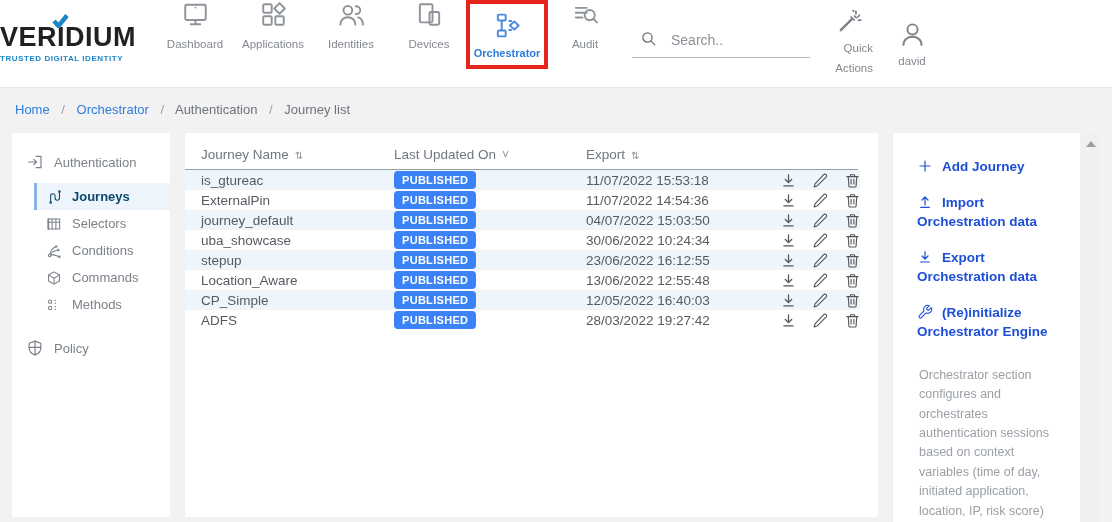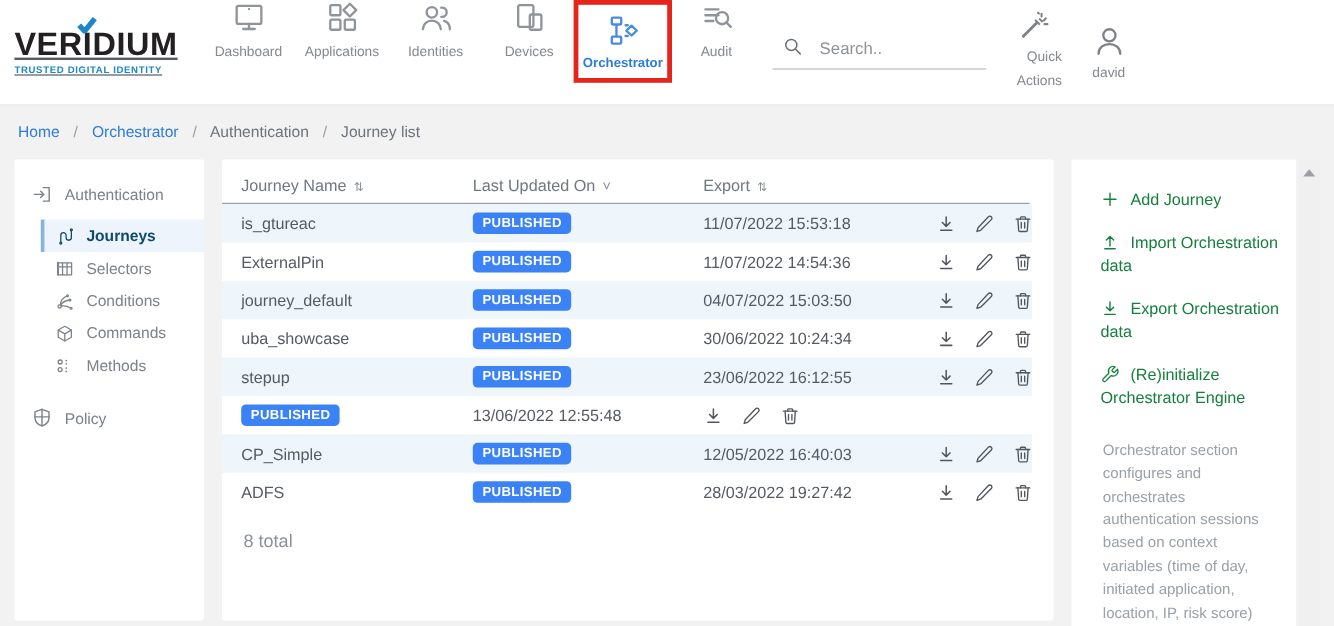--- a/index.html
+++ b/index.html
@@ -1,21 +1,21 @@
 <!DOCTYPE html>
 <html><head>
 <meta charset="utf-8">
 <style>
   * { margin:0; padding:0; box-sizing:border-box; }
   html,body { width:1112px; height:522px; overflow:hidden; }
   body { background:#f2f2f3; font-family:"Liberation Sans", sans-serif; position:relative; color:#565b62; }
 
   
   .topbar { height:88px; background:#fff; border-bottom:1px solid #e3e6ea; display:flex; align-items:center; position:relative; }
-  .logo { margin-left:12px; width:142px; cursor:default;text-decoration:underline; }
+  .logo { margin-left:0; width:142px; cursor:default; }
   .logo-word { font-size:27px; font-weight:bold; color:#232021; letter-spacing:.5px; line-height:1; position:relative; }
   .logo-check { position:absolute; left:52px; top:-10px; }
   .logo-tagline { font-size:8px; font-weight:bold; color:#1b86c8; letter-spacing:.55px; margin-top:3px; }
 
   .nav { display:flex; margin-left:14px; height:88px; }
   .nav-item { width:78px; display:flex; flex-direction:column; align-items:center; justify-content:flex-start; gap:9px; cursor:pointer; color:#8f949b; }
   .nav-item .ic { width:29px; height:29px; }
   .nav-label { font-size:11.5px; color:#84898f; white-space:nowrap; }
   .red-box { border:4px solid #e5251b; display:flex; flex-direction:column; align-items:center; gap:7px; padding:7px 4px 6px; }
   .nav-item.orch { color:#4a8be0; }
@@ -47,30 +47,30 @@
   .sub-item { display:flex; align-items:center; gap:10px; height:27px; padding-left:9px; border-left:3px solid transparent; color:#7c828a; font-size:13px; cursor:pointer; }
   .sub-item .ic { width:16px; height:16px; flex:none; }
   .sub-item.active { background:#edf4fb; border-left-color:#86b3e1; color:#0c4a6e; font-weight:bold; }
   .policy { margin-top:13px; }
 
   .main { position:absolute; left:185px; top:133px; width:693px; height:384px; background:#fff; border-radius:2px; padding:6px 18px 0 0; }
   .thead, .trow { display:grid; grid-template-columns:193px 192px 194px 1fr; align-items:center; padding-left:16px; }
   .thead { height:31px; color:#6f7781; font-size:13.5px; border-bottom:1px solid #989ea6; margin-right:2px; cursor:pointer; }
   .glyph { font-size:10px; margin-left:6px; color:#8a9098; }
   .glyph.single { font-size:12px; }
-  .trow { height:32px; font-size:13.5px; color:#565b62; }
+  .trow { height:20px; font-size:13.5px; color:#565b62; }
   .trow.alt { background:#eef5fb; }
   .badge { background:#3b82f6; color:#fff; font-size:11px; font-weight:bold; padding:3px 8px; border-radius:4px; letter-spacing:.3px; display:inline-block; }
   .acts { display:flex; gap:15px; align-items:center; }
   .act { width:17px; height:17px; color:#53575c; cursor:pointer; }
   .act .ic { width:17px; height:17px; display:block; }
   .total { margin:17px 0 0 18px; color:#8b9197; font-size:15px; }
 
   .rpanel { position:absolute; left:893px; top:133px; width:187px; height:389px; background:#fff; padding:24px 14px 0 24px; }
-  .rp-link { display:block; color:#15803d; font-size:13.5px; line-height:1.45; margin-bottom:16px; max-width:150px; cursor:pointer; text-decoration:none; }
+  .rp-link { display:block; color:#1d4ed8; font-size:13.5px; line-height:1.45; margin-bottom:16px; max-width:150px; cursor:pointer; text-decoration:none;font-weight:bold; }
   .rp-link .ic { width:16px; height:16px; vertical-align:-3px; margin-right:9px; }
   .rp-desc { color:#9aa0a7; font-size:12.5px; line-height:1.55; margin-top:24px; max-width:150px; margin-left:2px; }
 
   .scrollbar { position:absolute; left:1082px; top:133px; width:18px; height:389px; background:#f0f0f1; cursor:pointer; }
   .scroll-arrow { width:0; height:0; border-left:5px solid transparent; border-right:5px solid transparent; border-bottom:6px solid #9b9ea3; margin:8px auto 0; }
 </style>
 </head>
 <body>
 
 <svg width="0" height="0" style="position:absolute">
@@ -481,20 +481,21 @@
           </svg>
         </span>
         <span class="act">
           <svg class="ic">
             <use href="#s-trash"></use>
           </svg>
         </span>
       </div>
   </div>
   <div class="trow">
+    <div>Location_Aware</div>
     <div><span class="badge">PUBLISHED</span></div>
     <div>13/06/2022 12:55:48</div>
     <div class="acts">
         <span class="act">
           <svg class="ic">
             <use href="#s-download"></use>
           </svg>
         </span>
         <span class="act">
           <svg class="ic">
@@ -546,21 +547,20 @@
           </svg>
         </span>
         <span class="act">
           <svg class="ic">
             <use href="#s-trash"></use>
           </svg>
         </span>
       </div>
   </div>
 
-  <div class="total">8 total</div>
 </section>
 
 <aside class="rpanel">
   <a class="rp-link"><svg class="ic">
         <use href="#s-plus"></use>
       </svg><span>Add Journey</span></a>
   <a class="rp-link"><svg class="ic">
         <use href="#s-upload"></use>
       </svg><span>Import Orchestration data</span></a>
   <a class="rp-link"><svg class="ic">

